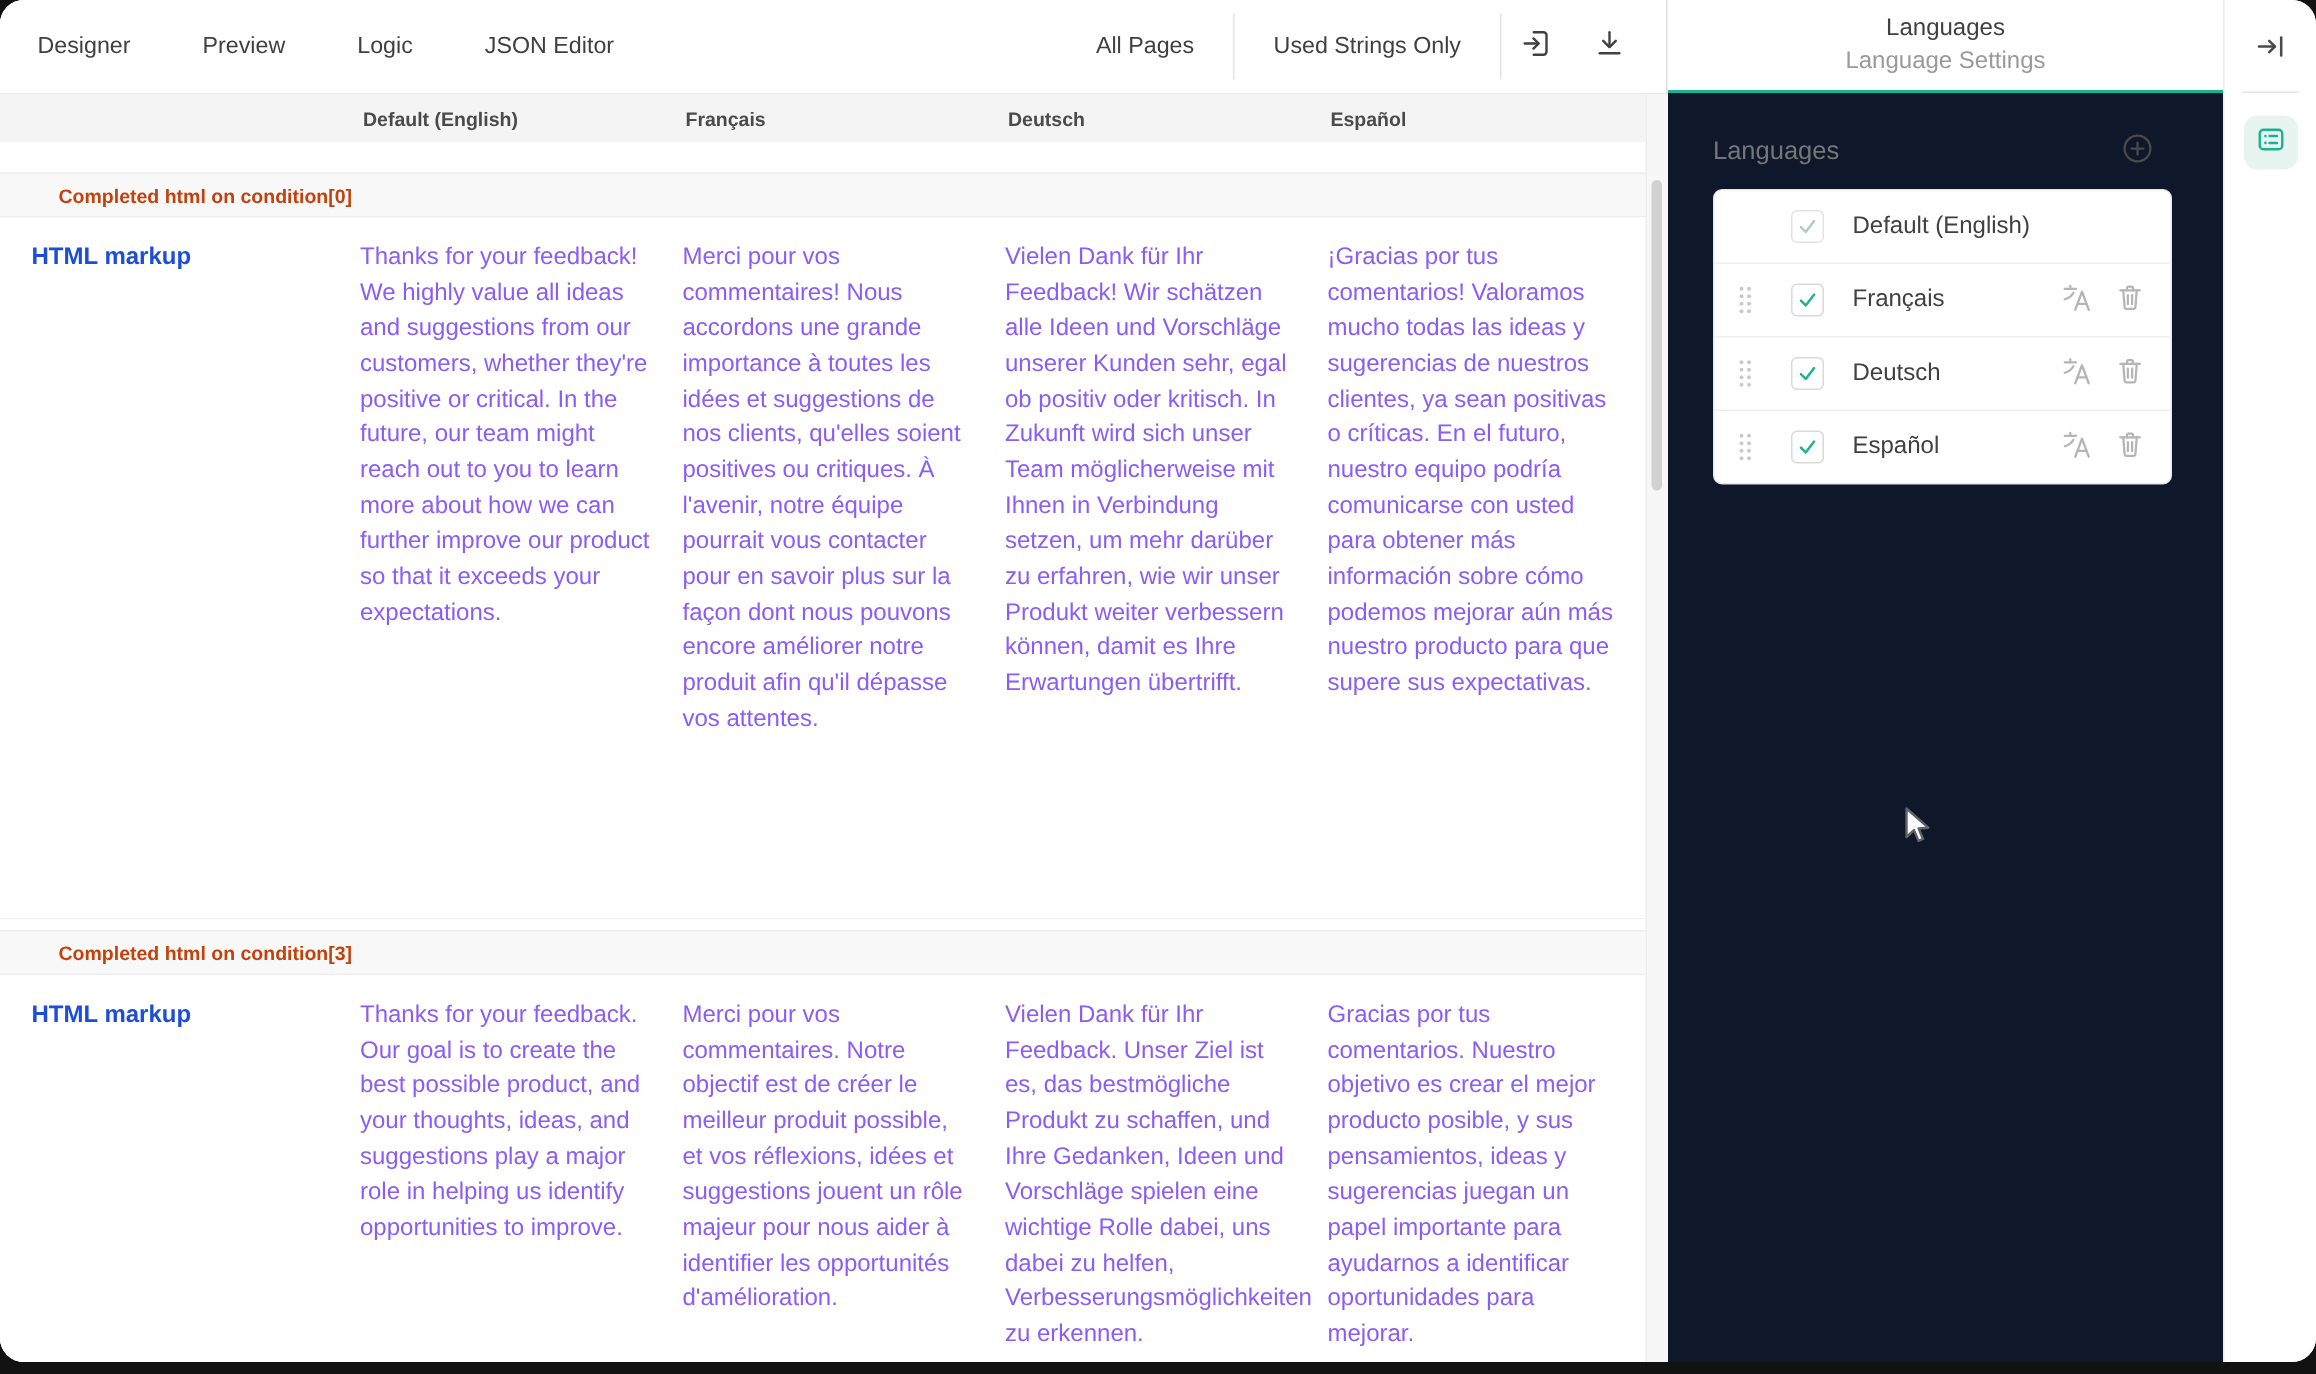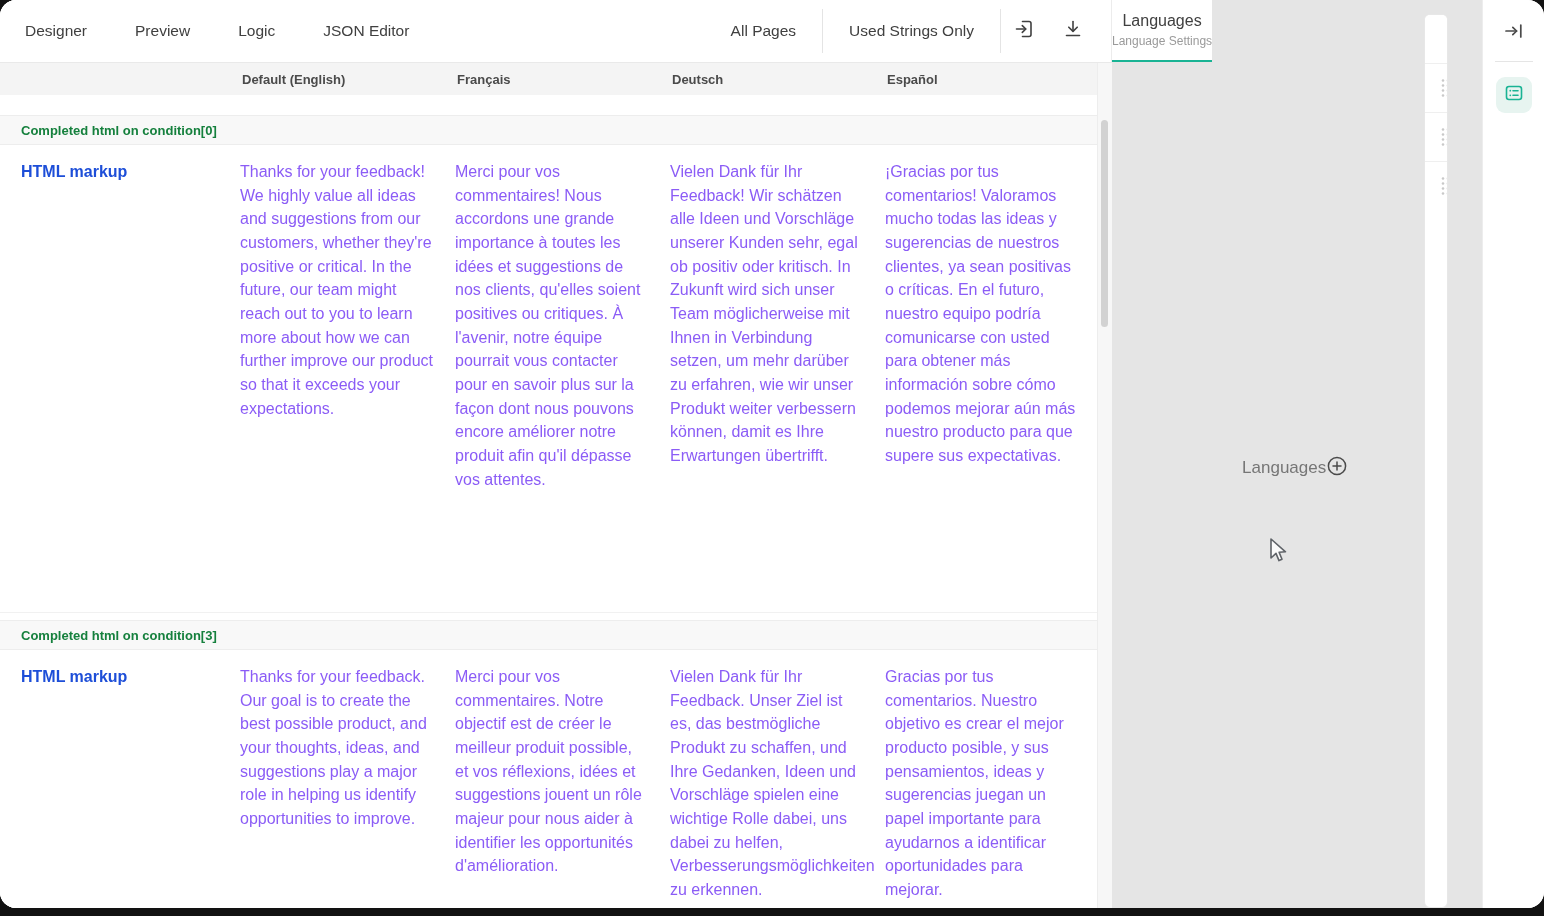--- a/index.html
+++ b/index.html
@@ -39,45 +39,45 @@
   .main-body{flex:1;display:flex;min-height:0;}
   .table-area{width:1097px;flex:none;display:flex;flex-direction:column;overflow:hidden;}
   .colheader{
     height:32px;flex:none;background:#f4f4f4;display:grid;
     grid-template-columns:237px 215px 215px 215px 215px;align-items:center;
   }
   .colheader .col{font-size:13px;font-weight:bold;color:#4a4a4a;padding-left:5px;}
   .gap-top{height:20px;flex:none;background:#fff;}
   .section-strip{
     height:28px;flex:none;background:#f8f8f8;border-top:1px solid #ededed;border-bottom:1px solid #ededed;
-    display:flex;align-items:center;padding-left:21px;font-size:13px;font-weight:bold;color:#15803d;
+    display:flex;align-items:center;padding-left:39px;font-size:13px;font-weight:bold;color:#c2410c;
   }
   .trow{
     display:grid;grid-template-columns:237px 215px 215px 215px 215px;
     padding-top:15px;background:#fff;
   }
   .trow.first{min-height:452px;border-bottom:1px solid #f1f1f1;}
   .gap-mid{height:7px;flex:none;background:#fff;}
   .cell{
     font-size:16px;line-height:1.48;color:#8b5cf6;padding:0 18px 16px 3px;
     cursor:text;
   }
   .cell.rowlabel{font-weight:bold;color:#1d4ed8;padding-left:21px;cursor:default;}
   .gutter{width:14px;flex:none;background:#f7f7f7;border-left:1px solid #ededed;position:relative;}
   .scroll-thumb{
     position:absolute;left:3px;top:57px;width:7px;height:207px;border-radius:4px;background:#d2d2d2;
   }
   
-  .panel{width:370px;flex:none;background:#e5e5e5;border-left:1px solid #ececec;display:flex;flex-direction:row;}
+  .panel{width:370px;flex:none;background:#0f172a;border-left:1px solid #ececec;display:flex;flex-direction:column;}
   .panel-header{
     height:60px;flex:none;background:#fff;border-bottom:2px solid #19b394;
     display:flex;flex-direction:column;align-items:center;justify-content:center;gap:4px;
   }
   .panel-title{font-size:16px;color:#404040;}
-  .panel-sub{font-size:12px;color:#9a9a9a;}
+  .panel-sub{font-size:16px;color:#9a9a9a;}
   .panel-sec{display:flex;align-items:center;justify-content:space-between;margin:28px 46px 0 30px;}
   .panel-sec-title{font-size:17px;color:#767676;}
   .plus-btn{width:22px;height:22px;display:flex;align-items:center;justify-content:center;cursor:pointer;}
   .lang-list{
     margin:14px 34px 0 30px;background:#fff;border:1px solid #e7e7e7;border-radius:6px;overflow:hidden;
   }
   .lang-row{height:48px;display:flex;align-items:center;padding:0 16px;background:#fff;}
   .lang-row + .lang-row{border-top:1px solid #efefef;}
   .drag-handle{width:12px;flex:none;margin-right:23px;display:flex;align-items:center;cursor:grab;}
   .drag-spacer{width:35px;flex:none;}

